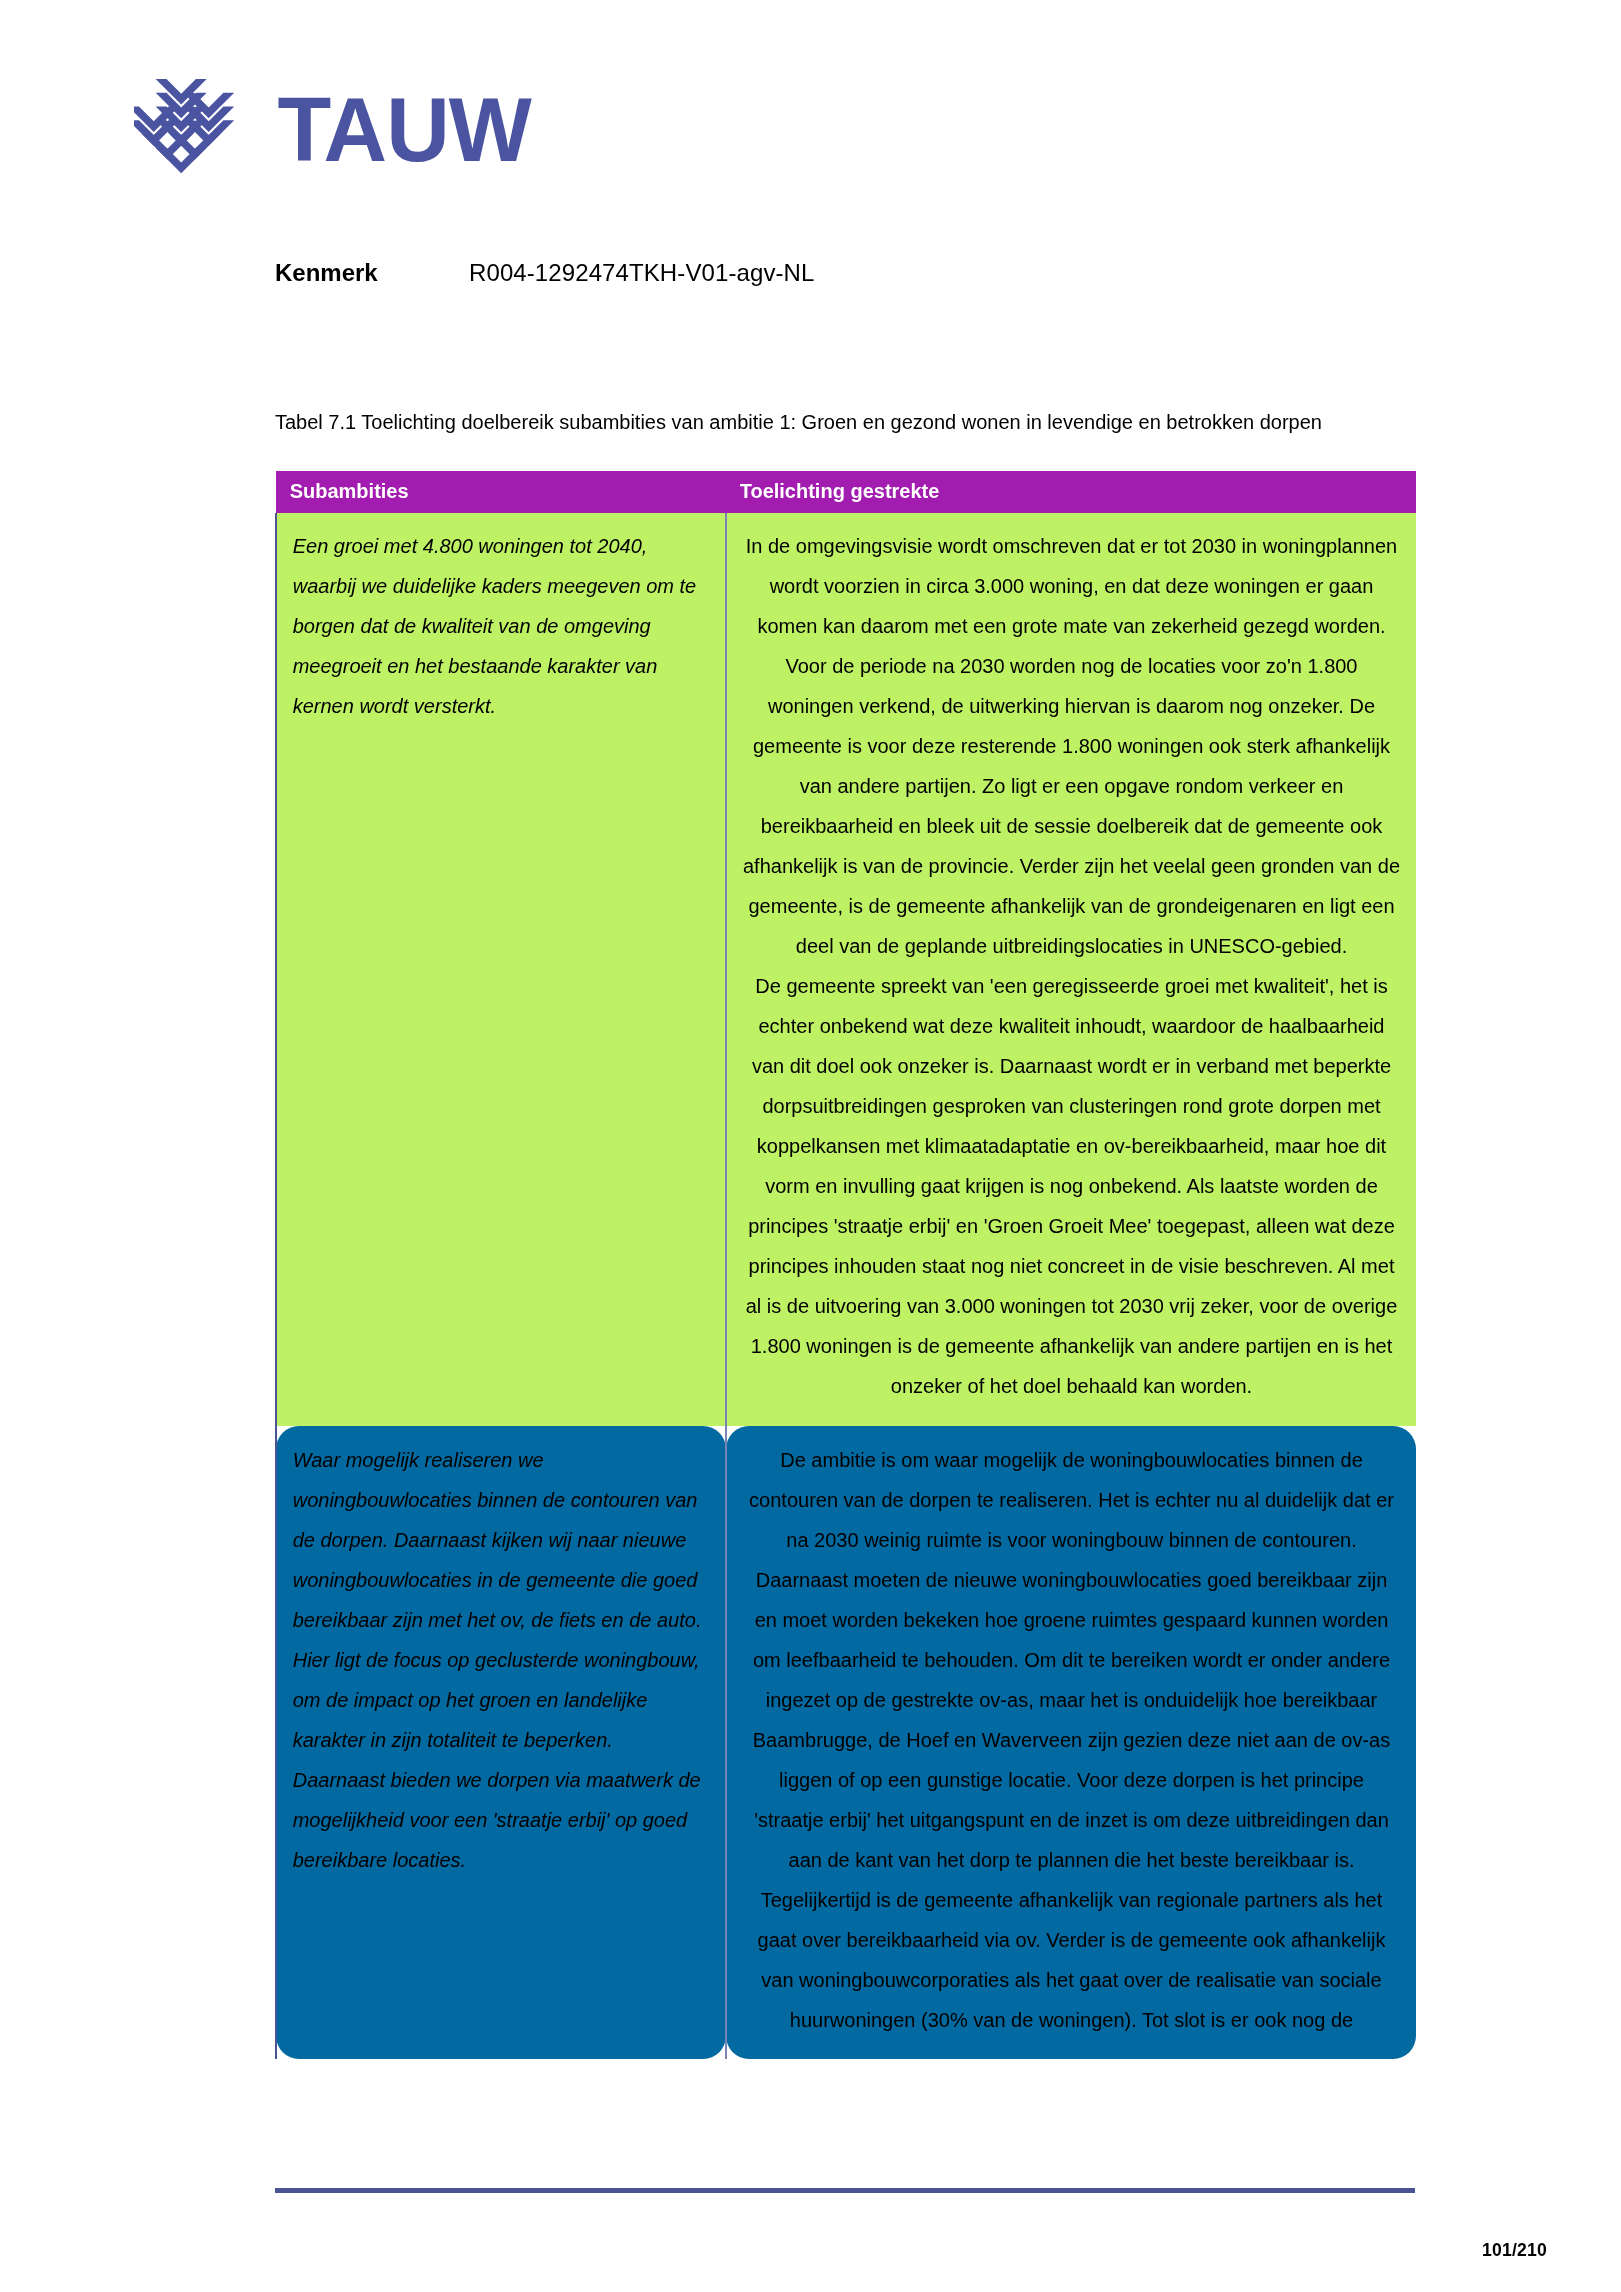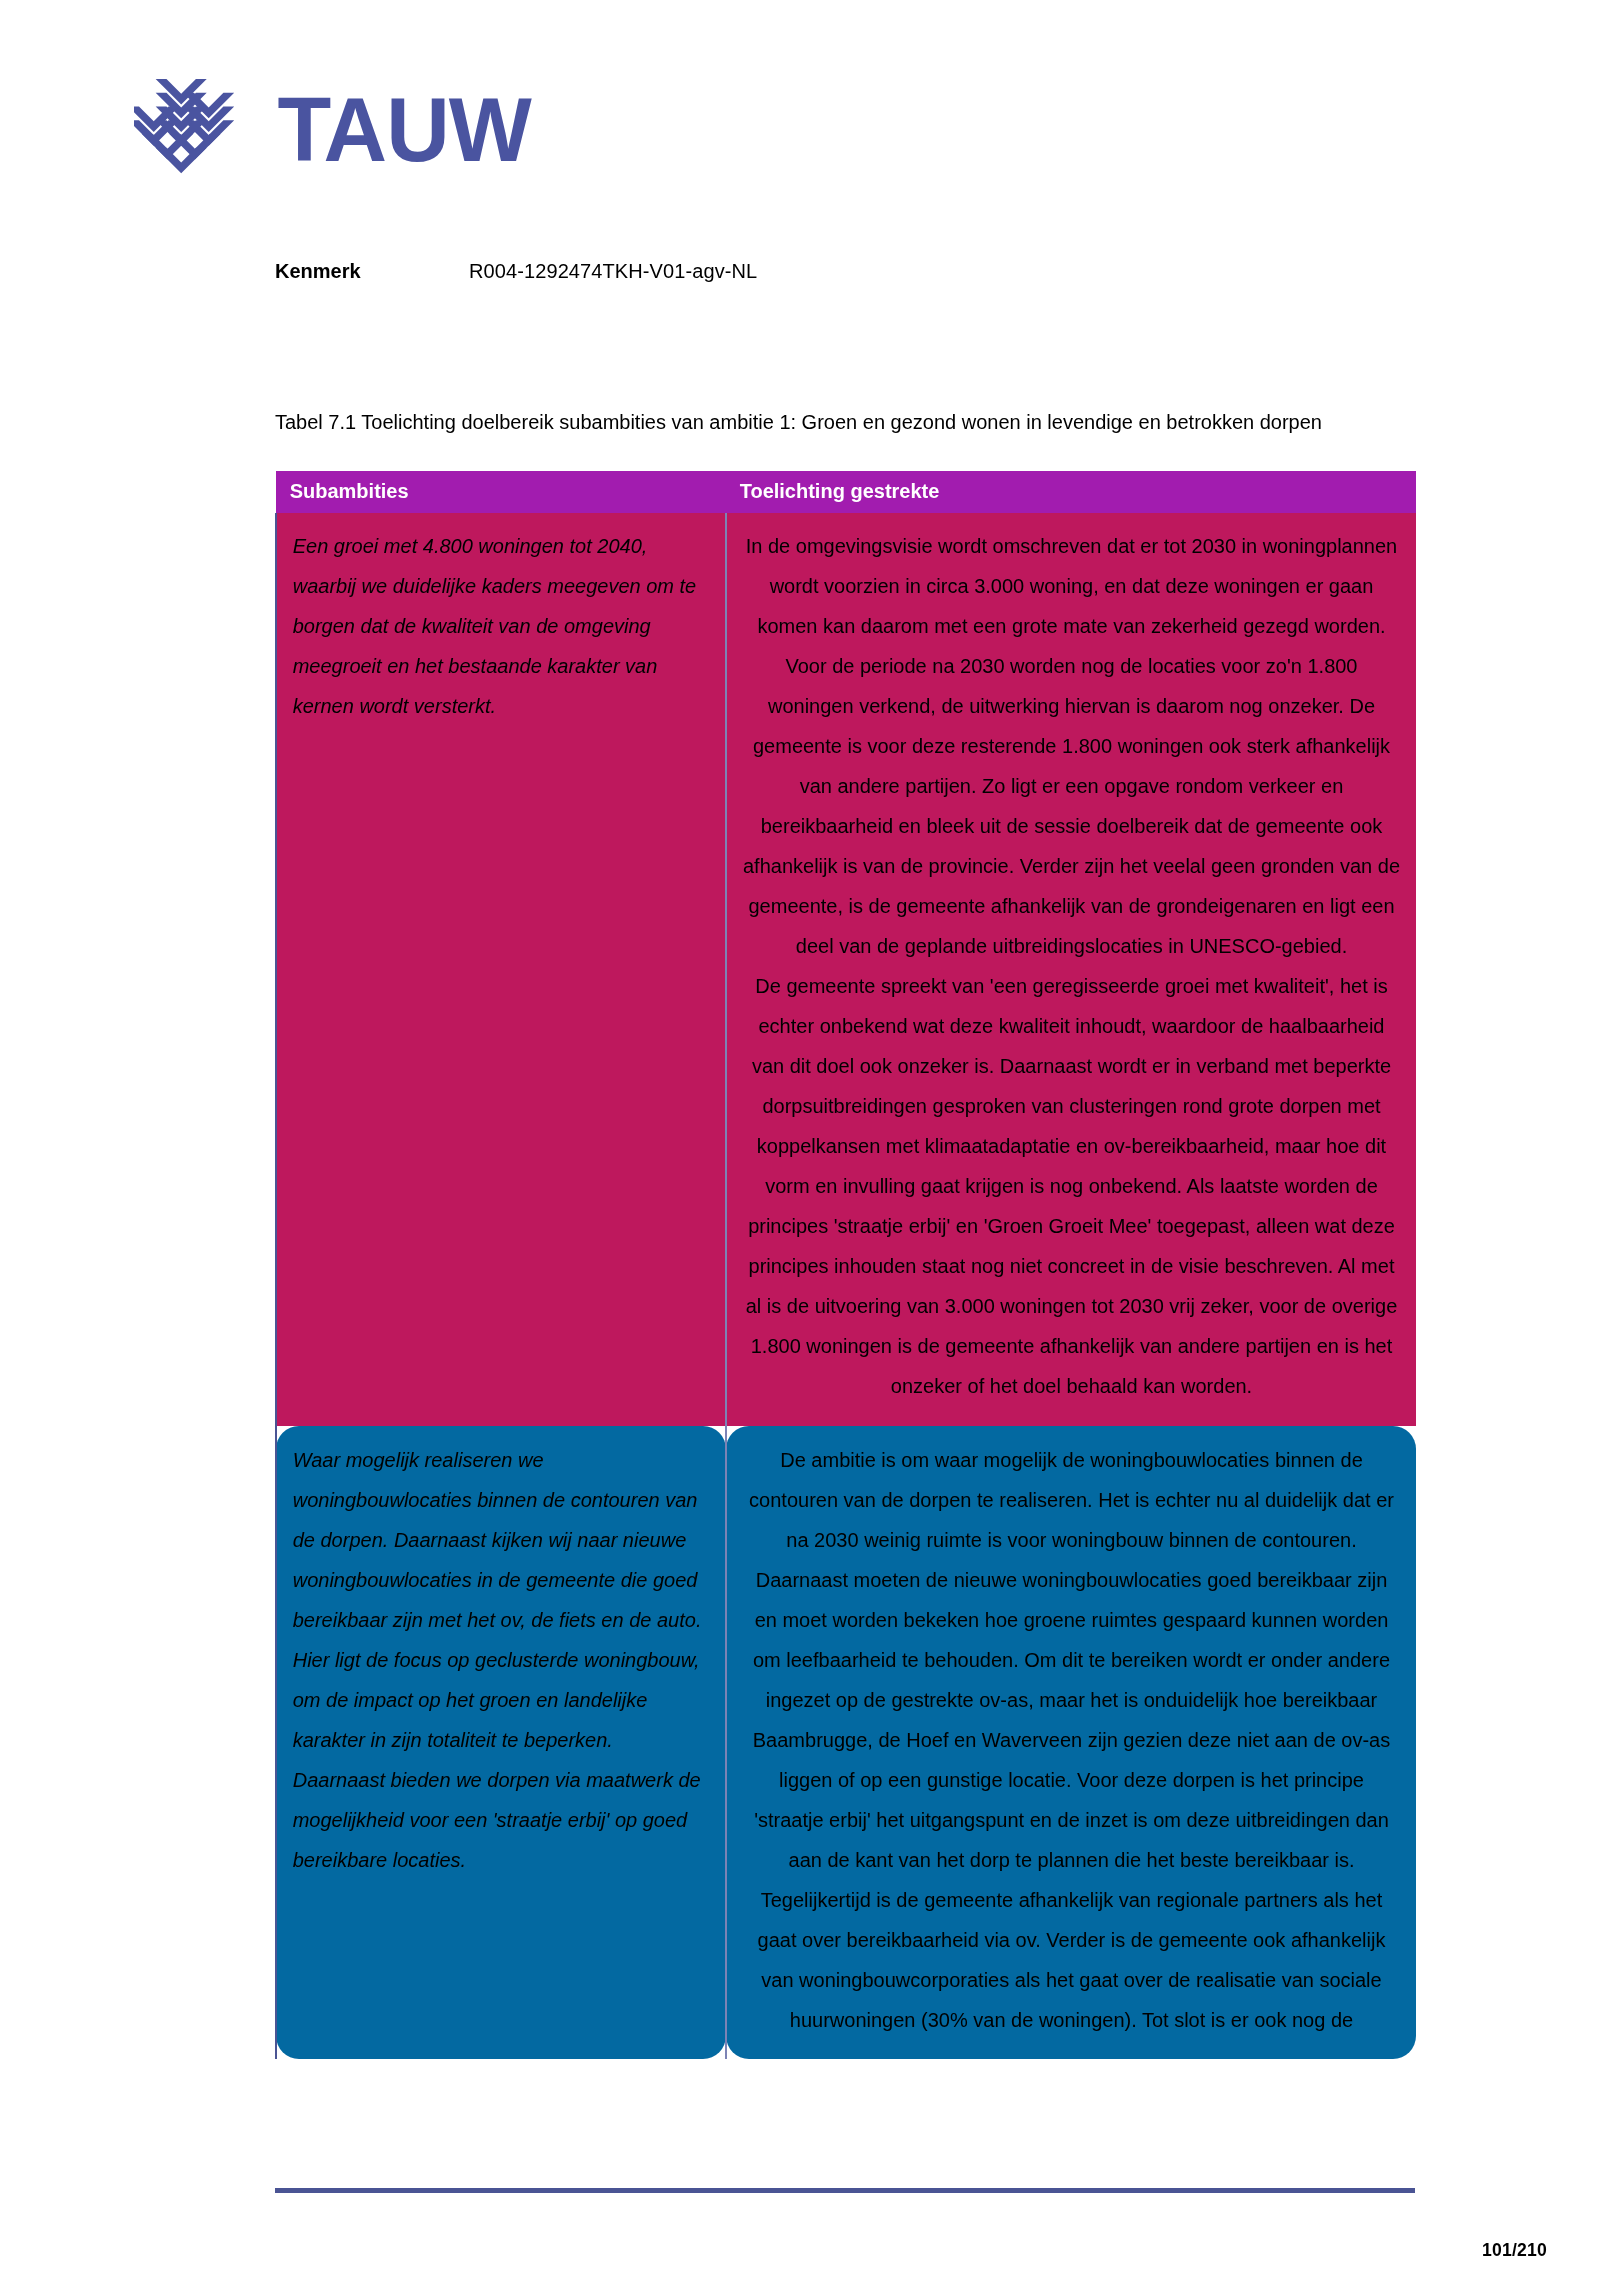--- a/index.html
+++ b/index.html
@@ -47,21 +47,21 @@
     color: #4A54A0;
     line-height: 0.9;
     transform: scaleY(1.04);
   }
 
   
   .kenmerk-row {
     position: absolute;
     left: 243px;
     top: 259px;
-    font-size: 20px;
+    font-size: 24px;
     line-height: 1.2;
     white-space: nowrap;
   }
   .kenmerk-label {
     font-weight: bold;
     display: inline-block;
     width: 194px;
   }
   .kenmerk-value {
     font-weight: normal;
@@ -104,21 +104,21 @@
     vertical-align: top;
     font-size: 20px;
     line-height: 2.0;
     padding: 13.7px 15.7px 19.6px 15.7px;
     border-left: 2.9px solid #4A5494;
   }
   .doc-table td.cell-right {
     border-left: 2px solid #7C83B5;
     text-align: center;
   }
-  .doc-table tr.row-white td { background: #be185d; }
+  .doc-table tr.row-white td { background: #bef264; }
   .doc-table tr.row-mint  td { background: #0369a1; border-radius: 23px; }
 
   .doc-table td.cell-left p {
     margin: 0;
     font-style: italic;
   }
   .doc-table td.cell-right p {
     margin: 0;
   }
 

